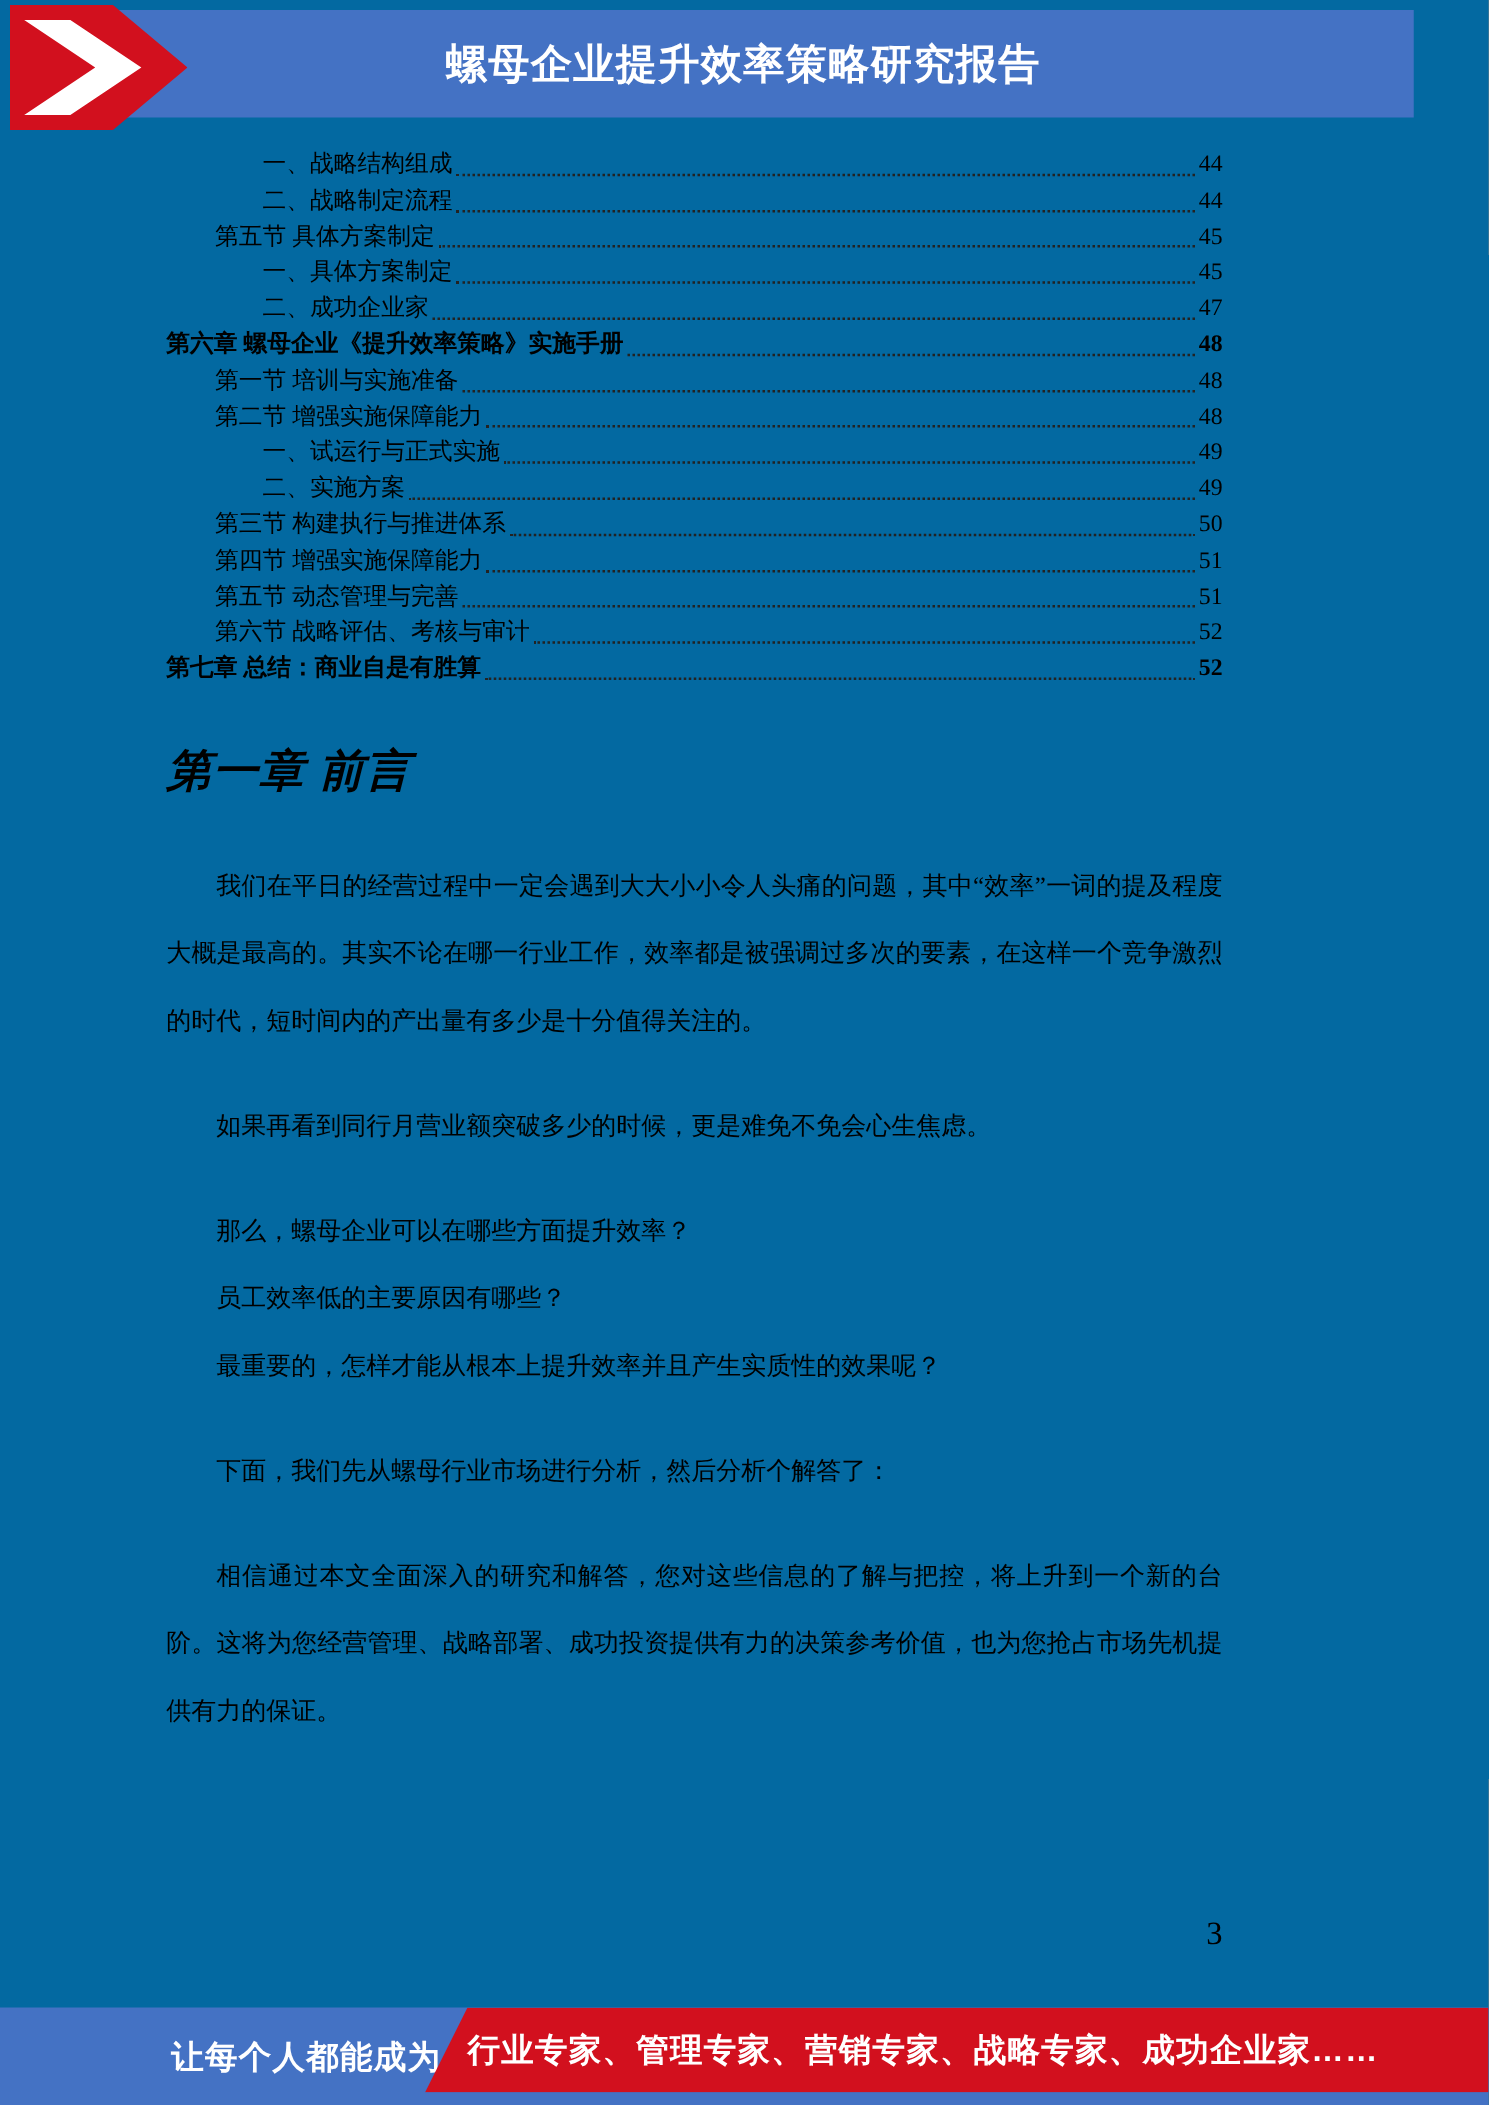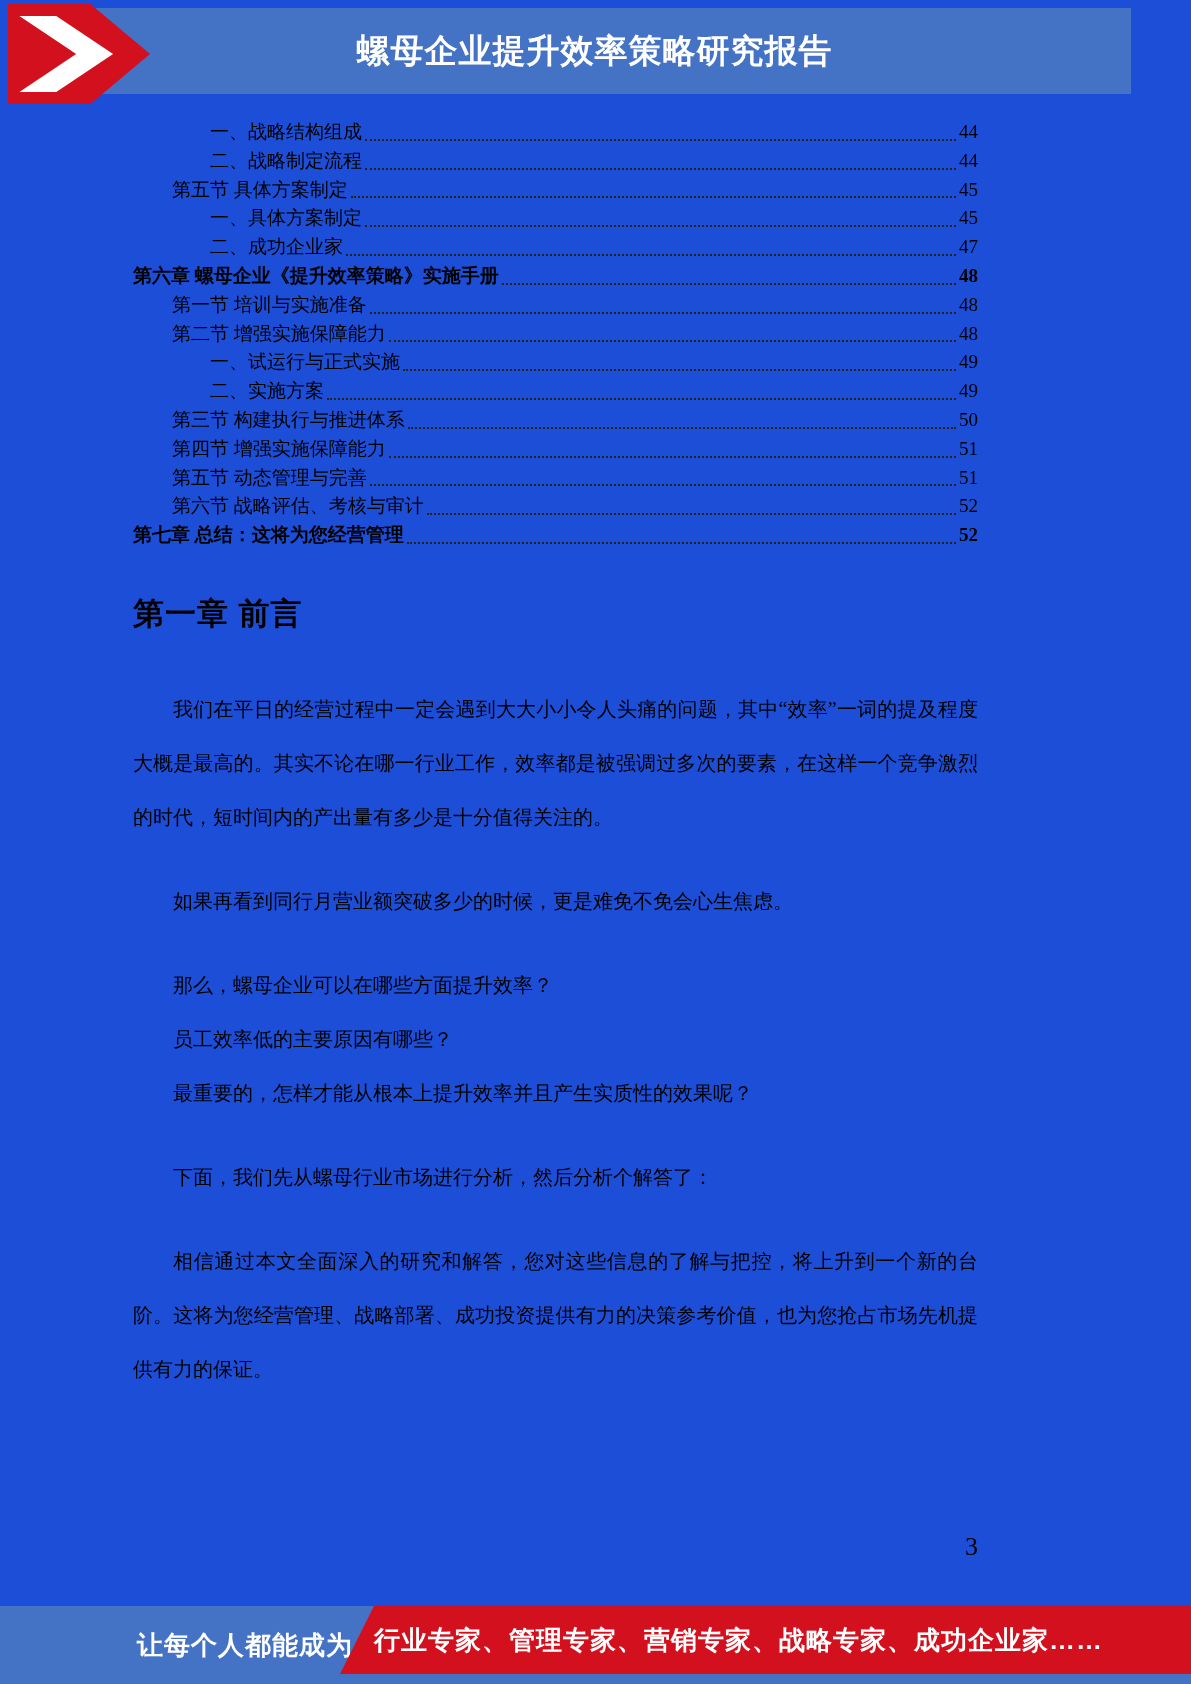--- a/index.html
+++ b/index.html
@@ -1,21 +1,21 @@
 <!DOCTYPE html>
 <html><head>
 <meta charset="utf-8">
 <style>
   html,body { margin:0; padding:0; background:#888; }
   .page {
     position: relative;
     width: 1191px;
     height: 1684px;
     margin: 0 auto;
-    background: #1d4ed8;
+    background: #0369a1;
     overflow: hidden;
     font-family: "Liberation Serif", serif;
     color: #000;
   }
 
   
   .header-band {
     position: absolute;
     left: 58px; top: 8px;
     width: 1073px; height: 86px;
@@ -64,23 +64,24 @@
     border-bottom: 2px dotted #222;
     margin: 0 3px 6px 3px;
   }
 
   
   .chapter-title {
     position: absolute;
     left: 133px;
     font-family: "Liberation Sans", sans-serif;
     font-weight: bold;
-    font-size: 31px;
+    font-size: 36px;
     color: #000;
     letter-spacing: 1px;
+    font-style: italic;
   }
   #chapter1-title { top: 593px; }
   #chapter2-title { top: 1248px; }
 
   .body-text {
     position: absolute;
     left: 133px; top: 682px;
     width: 845px;
     font-size: 20px;
     line-height: 54px;
@@ -206,21 +207,21 @@
       <span class="toc-label">第五节 动态管理与完善</span>
       <span class="toc-dots"></span>
       <span class="toc-page">51</span>
     </div>
     <div class="toc-entry lvl2">
       <span class="toc-label">第六节 战略评估、考核与审计</span>
       <span class="toc-dots"></span>
       <span class="toc-page">52</span>
     </div>
     <div class="toc-entry lvl1 bold">
-      <span class="toc-label">第七章 总结：这将为您经营管理</span>
+      <span class="toc-label">第七章 总结：商业自是有胜算</span>
       <span class="toc-dots"></span>
       <span class="toc-page">52</span>
     </div>
   </div>
 
   <div class="chapter-title" id="chapter1-title">第一章 前言</div>
 
   <div class="body-text">
     <p>我们在平日的经营过程中一定会遇到大大小小令人头痛的问题，其中“效率”一词的提及程度大概是最高的。其实不论在哪一行业工作，效率都是被强调过多次的要素，在这样一个竞争激烈的时代，短时间内的产出量有多少是十分值得关注的。</p>
     <p class="gap-before">如果再看到同行月营业额突破多少的时候，更是难免不免会心生焦虑。</p>

